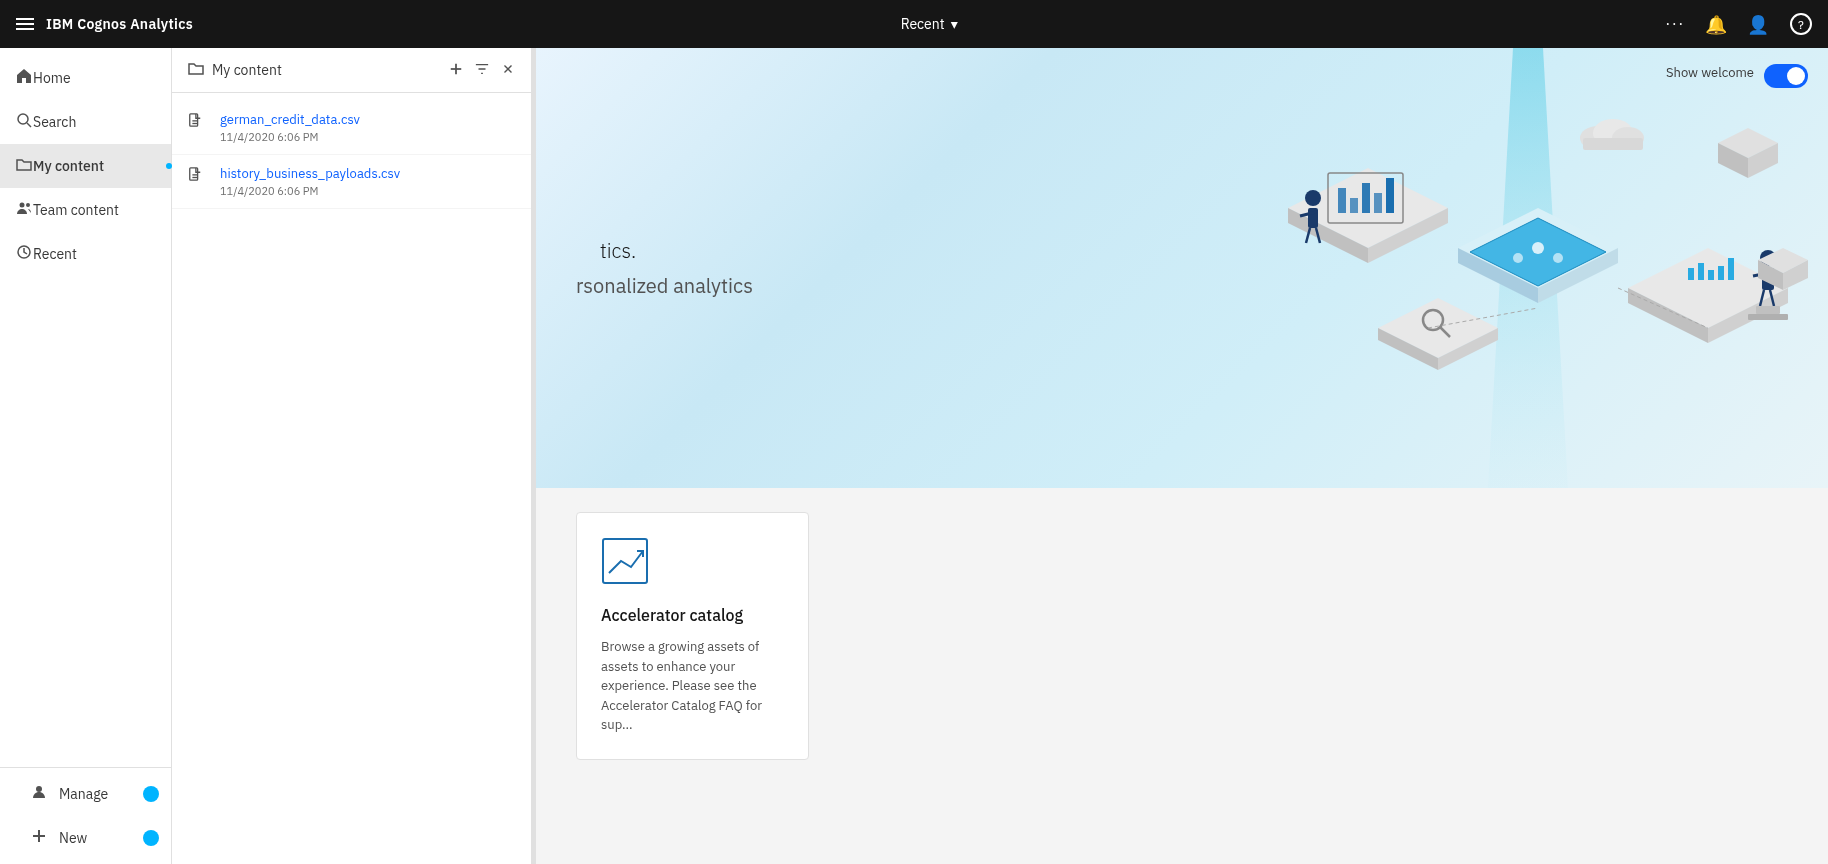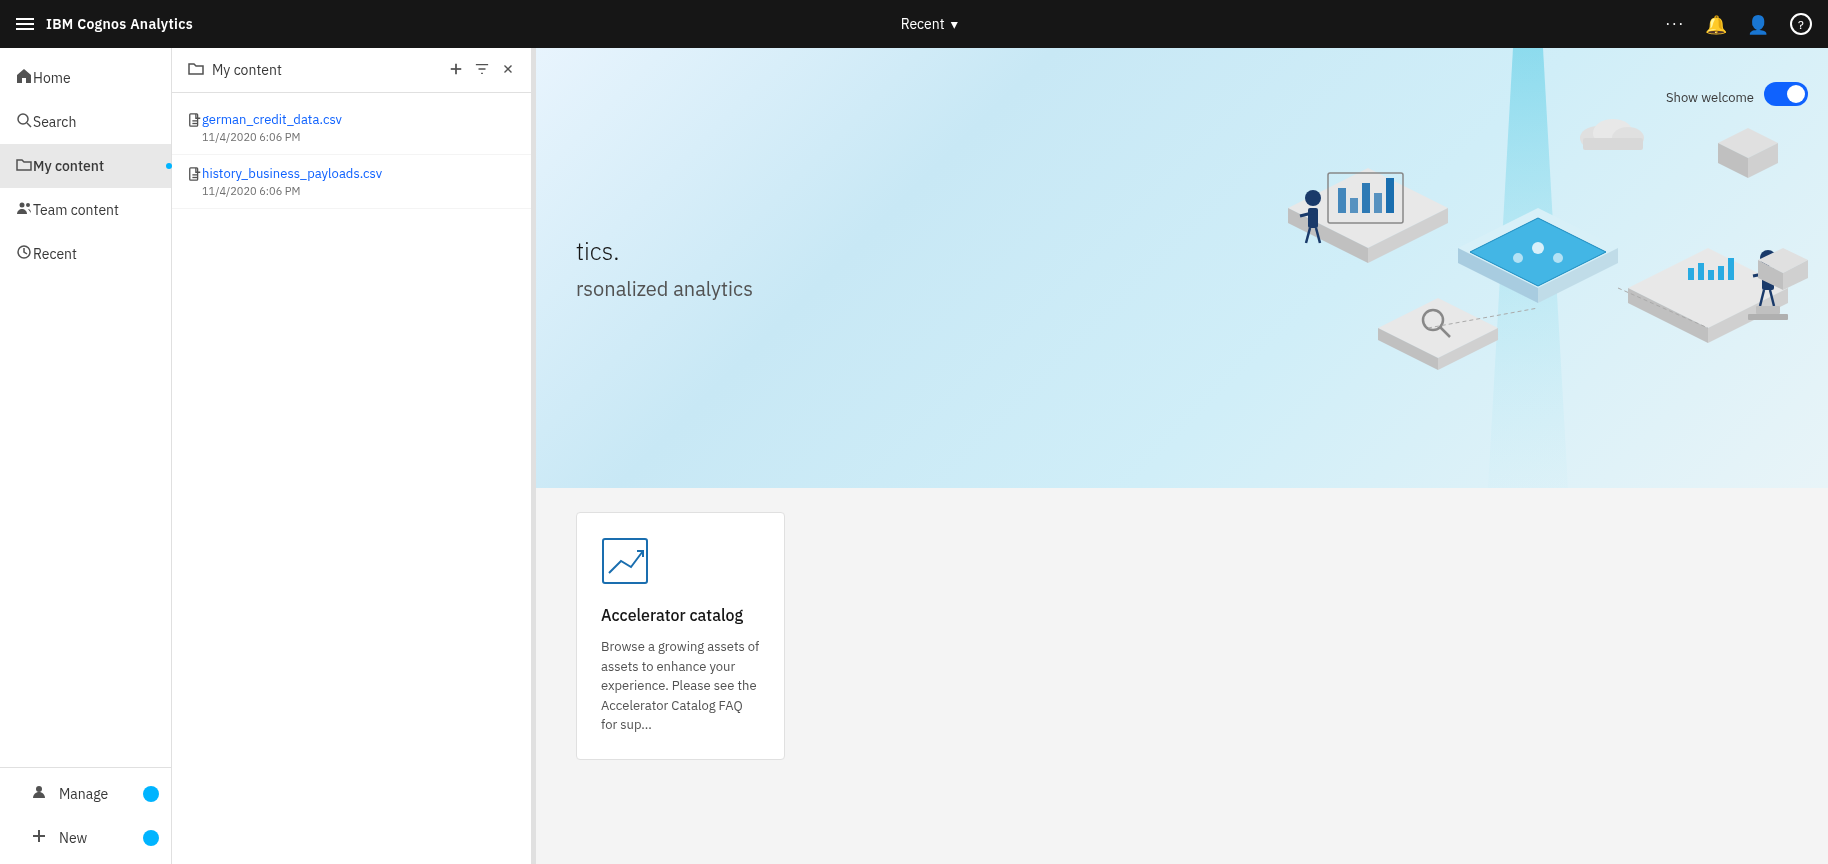--- a/index.html
+++ b/index.html
@@ -114,21 +114,21 @@
       gap: 8px;
       font-size: 14px;
       color: #393939;
     }
     .content-panel-actions { display: flex; gap: 12px; align-items: center; }
     .content-panel-actions span { cursor: pointer; color: #525252; font-size: 16px; }
     .file-list { padding: 8px 0; }
     .file-item {
       display: flex;
       align-items: flex-start;
-      gap: 0;
+      gap: 18px;
       padding: 10px 16px;
       border-bottom: 1px solid #f4f4f4;
       cursor: pointer;
     }
     .file-icon { color: #525252; font-size: 14px; margin-top: 2px; }
     .file-info {}
     .file-name { font-size: 13px; color: #0f62fe; }
     .file-date { font-size: 11px; color: #6f6f6f; margin-top: 2px; }
 
     
@@ -143,24 +143,24 @@
     .welcome-panel {
       flex: 1;
       background: #f4f4f4;
       overflow: hidden;
       position: relative;
       display: flex;
       flex-direction: column;
     }
     .welcome-toggle-bar {
       position: absolute;
-      top: 34px;
+      top: 16px;
       right: 20px;
       display: flex;
-      align-items: flex-end;
+      align-items: flex-start;
       gap: 10px;
       z-index: 10;
     }
     .welcome-toggle-label { font-size: 13px; color: #393939; }
     .toggle-switch {
       width: 44px; height: 24px;
       background: #0f62fe;
       border-radius: 12px;
       position: relative;
       cursor: pointer;
@@ -180,21 +180,21 @@
       position: relative;
       overflow: hidden;
       background: linear-gradient(135deg, #e8f4fd 0%, #c8e8f5 30%, #d0eef8 60%, #e8f4f8 100%);
     }
     .hero-text {
       position: absolute;
       left: 40px;
       top: 50%;
       transform: translateY(-50%);
     }
-    .hero-title { font-size: 24px; font-weight: 300; color: #161616; }
+    .hero-title { font-size: 20px; font-weight: 300; color: #161616; margin-left: 24px; }
     .hero-subtitle { font-size: 20px; color: #525252; margin-top: 8px; }
 
     
     .hero-illustration {
       position: absolute;
       right: 0; top: 0;
       width: 600px; height: 440px;
     }
 
     
@@ -202,21 +202,21 @@
       padding: 24px 40px;
       display: flex;
       gap: 20px;
       flex-wrap: wrap;
     }
     .card {
       background: #fff;
       border: 1px solid #e0e0e0;
       border-radius: 4px;
       padding: 24px;
-      width: 209px;
+      width: 233px;
       min-height: 220px;
       cursor: pointer;
     }
     .card-icon { margin-bottom: 16px; }
     .card-title { font-size: 16px; font-weight: 500; color: #161616; margin-bottom: 12px; }
     .card-desc { font-size: 13px; color: #525252; line-height: 1.5; }
 
     
     .chart-icon-svg { width: 48px; height: 48px; }
 

